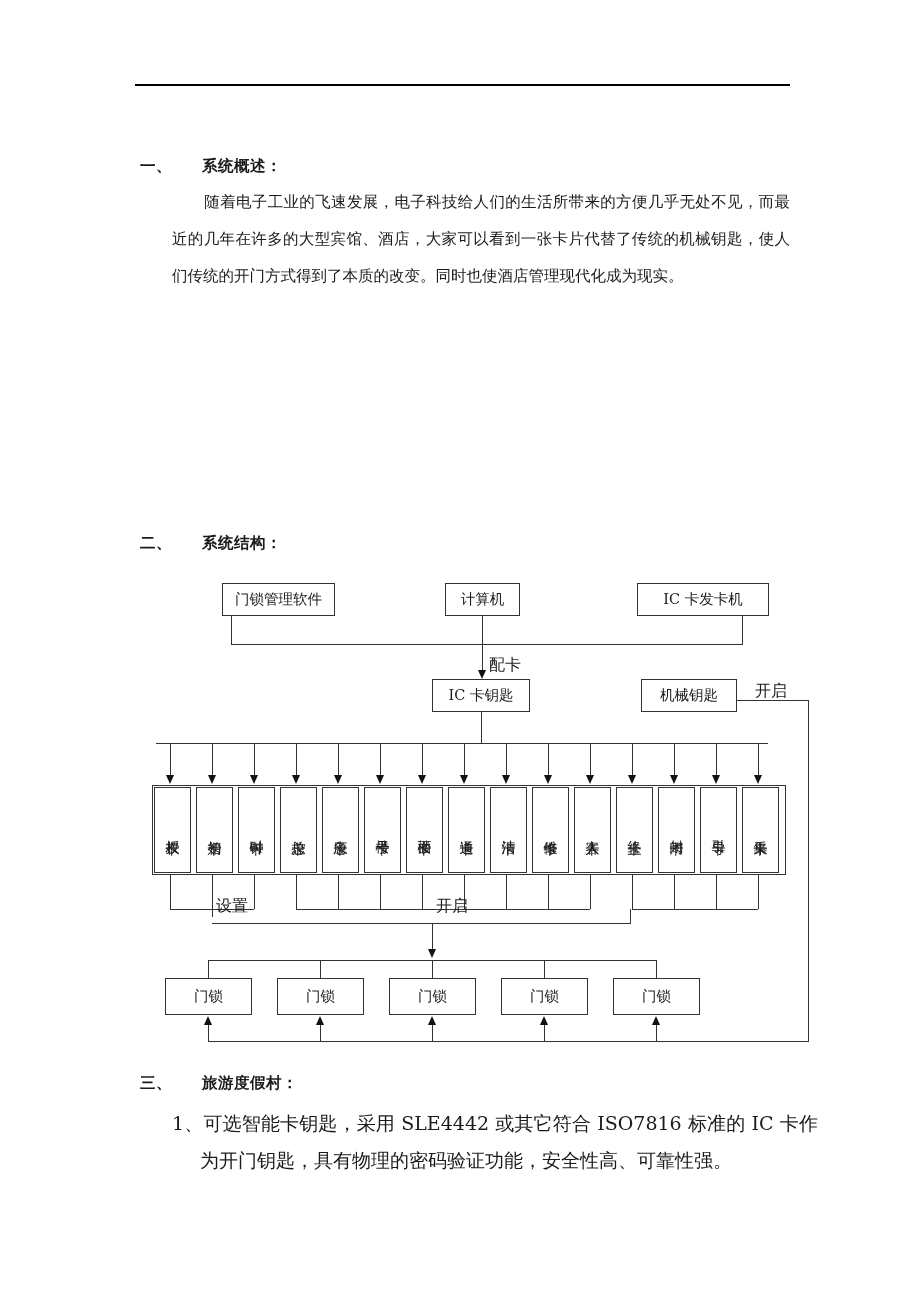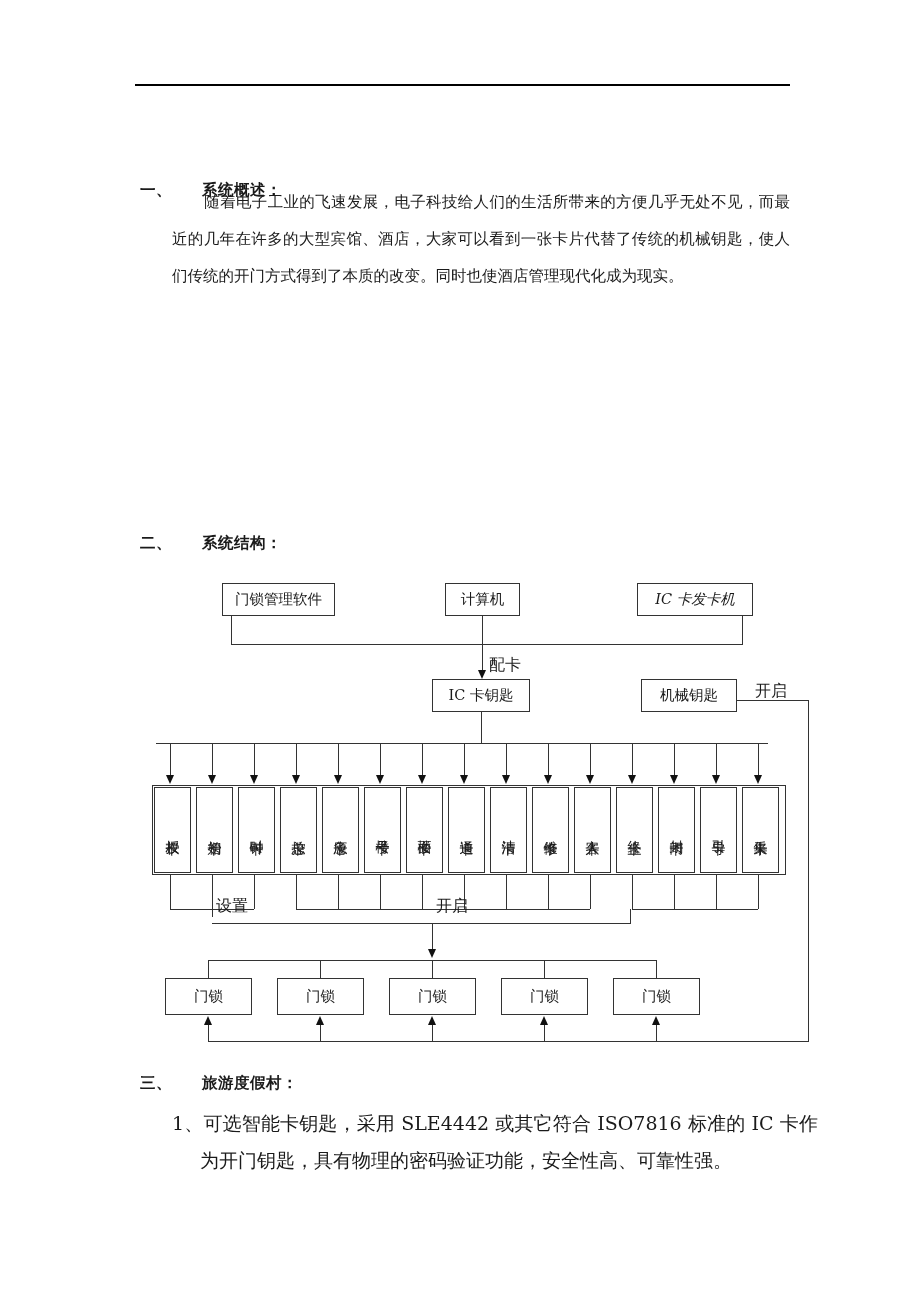--- a/index.html
+++ b/index.html
@@ -73,21 +73,21 @@
     border-bottom:9px solid #111;
   }
 </style>
 </head>
 <body>
 
 <div class="page">
 
   <div class="header-rule"></div>
 
-  <div class="sec-head" style="left:140px;top:180px;">
+  <div class="sec-head" style="left:140px;top:156px;">
     <span class="num">一、</span><span>系统概述：</span>
   </div>
 
   <div class="para" style="left:172px;top:184px;width:618px;">
     <span class="indent"></span><span>随着电子工业的飞速发展，电子科技给人们的生活所带来的方便几乎无处不见，而最近的几年在许多的大型宾馆、酒店，大家可以看到一张卡片代替了传统的机械钥匙，使人们传统的开门方式得到了本质的改变。同时也使酒店管理现代化成为现实。</span>
   </div>
 
 
   <div class="sec-head" style="left:140px;top:533px;">
     <span class="num">二、</span><span>系统结构：</span>
@@ -95,21 +95,21 @@
 
 
   <div class="diagram">
 
     <div class="box" style="left:222px;top:583px;width:113px;height:33px;">
       <span>门锁管理软件</span>
     </div>
     <div class="box" style="left:445px;top:583px;width:75px;height:33px;">
       <span>计算机</span>
     </div>
-    <div class="box" style="left:637px;top:583px;width:116px;height:33px;font-style:italic;">
+    <div class="box" style="left:637px;top:583px;width:132px;height:33px;">
       <span>IC 卡发卡机</span>
     </div>
 
     <div class="vline" style="left:231px;top:616px;height:28px;"></div>
     <div class="vline" style="left:482px;top:616px;height:28px;"></div>
     <div class="vline" style="left:742px;top:616px;height:28px;"></div>
 
     <div class="hline" style="left:231px;top:644px;width:512px;"></div>
 
     <div class="vline" style="left:482px;top:644px;height:32px;"></div>

